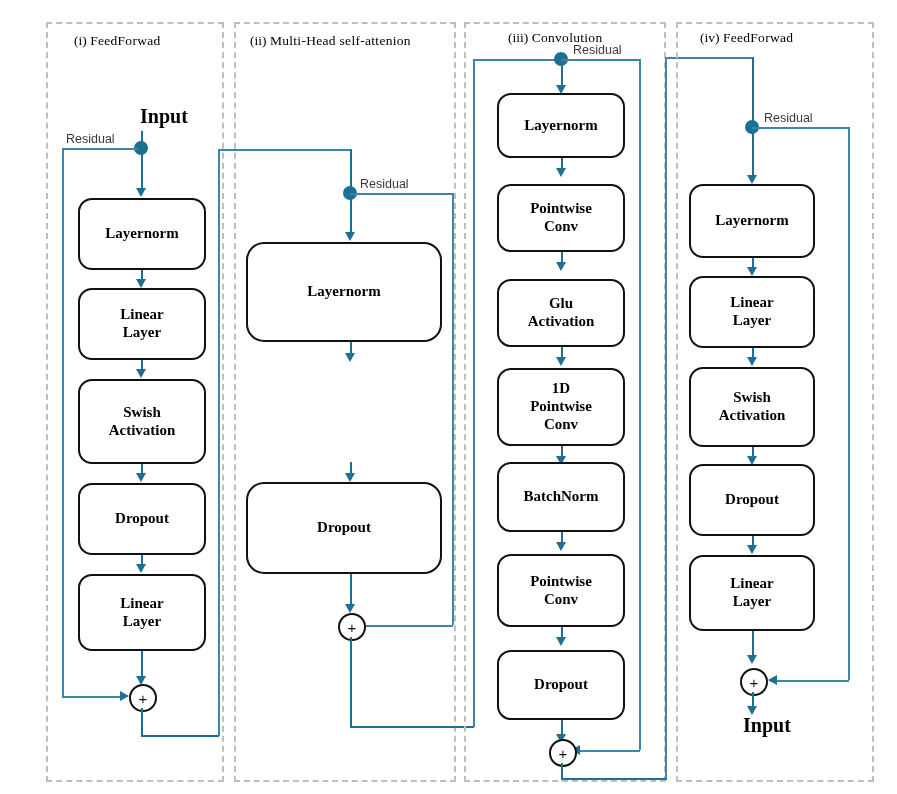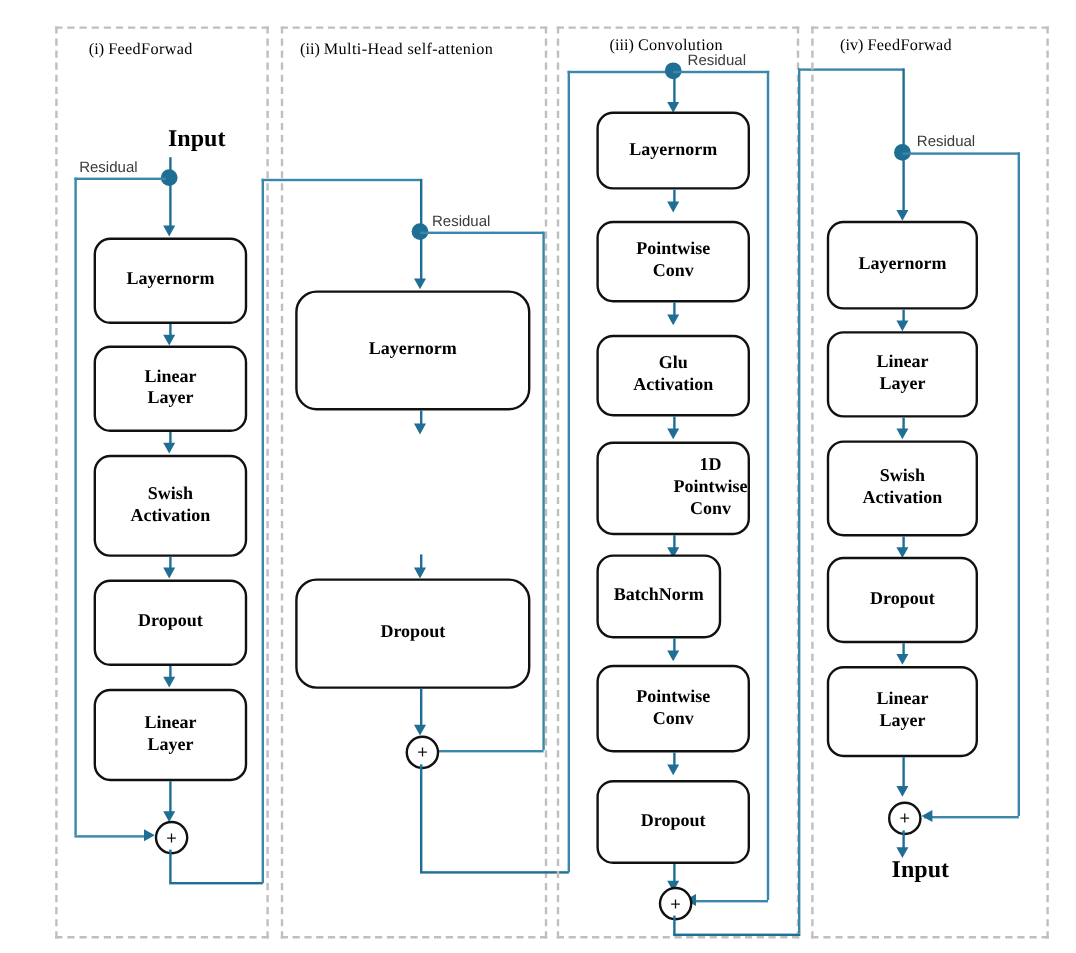--- a/index.html
+++ b/index.html
@@ -185,31 +185,31 @@
   <div class="arrow-d" style="left:556px;top:262px;"></div>
 
   <div class="node" style="left:497px;top:279px;width:128px;height:68px;">
     <span>
       <span>Glu</span><br><span>Activation</span>
     </span>
   </div>
   <div class="v" style="left:561px;top:347px;height:13px;"></div>
   <div class="arrow-d" style="left:556px;top:357px;"></div>
 
-  <div class="node" style="left:497px;top:368px;width:128px;height:78px;justify-content:flex-end;">
+  <div class="node" style="left:497px;top:368px;width:128px;height:78px;">
     <span>
       <span>1D</span><br>
       <span>Pointwise</span><br>
       <span>Conv</span>
     </span>
   </div>
   <div class="v" style="left:561px;top:446px;height:13px;"></div>
   <div class="arrow-d" style="left:556px;top:456px;"></div>
 
-  <div class="node" style="left:497px;top:462px;width:104px;height:70px;">
+  <div class="node" style="left:497px;top:462px;width:128px;height:70px;">
     <span>BatchNorm</span>
   </div>
   <div class="v" style="left:561px;top:532px;height:13px;"></div>
   <div class="arrow-d" style="left:556px;top:542px;"></div>
 
   <div class="node" style="left:497px;top:554px;width:128px;height:73px;">
     <span>
       <span>Pointwise</span><br><span>Conv</span>
     </span>
   </div>

